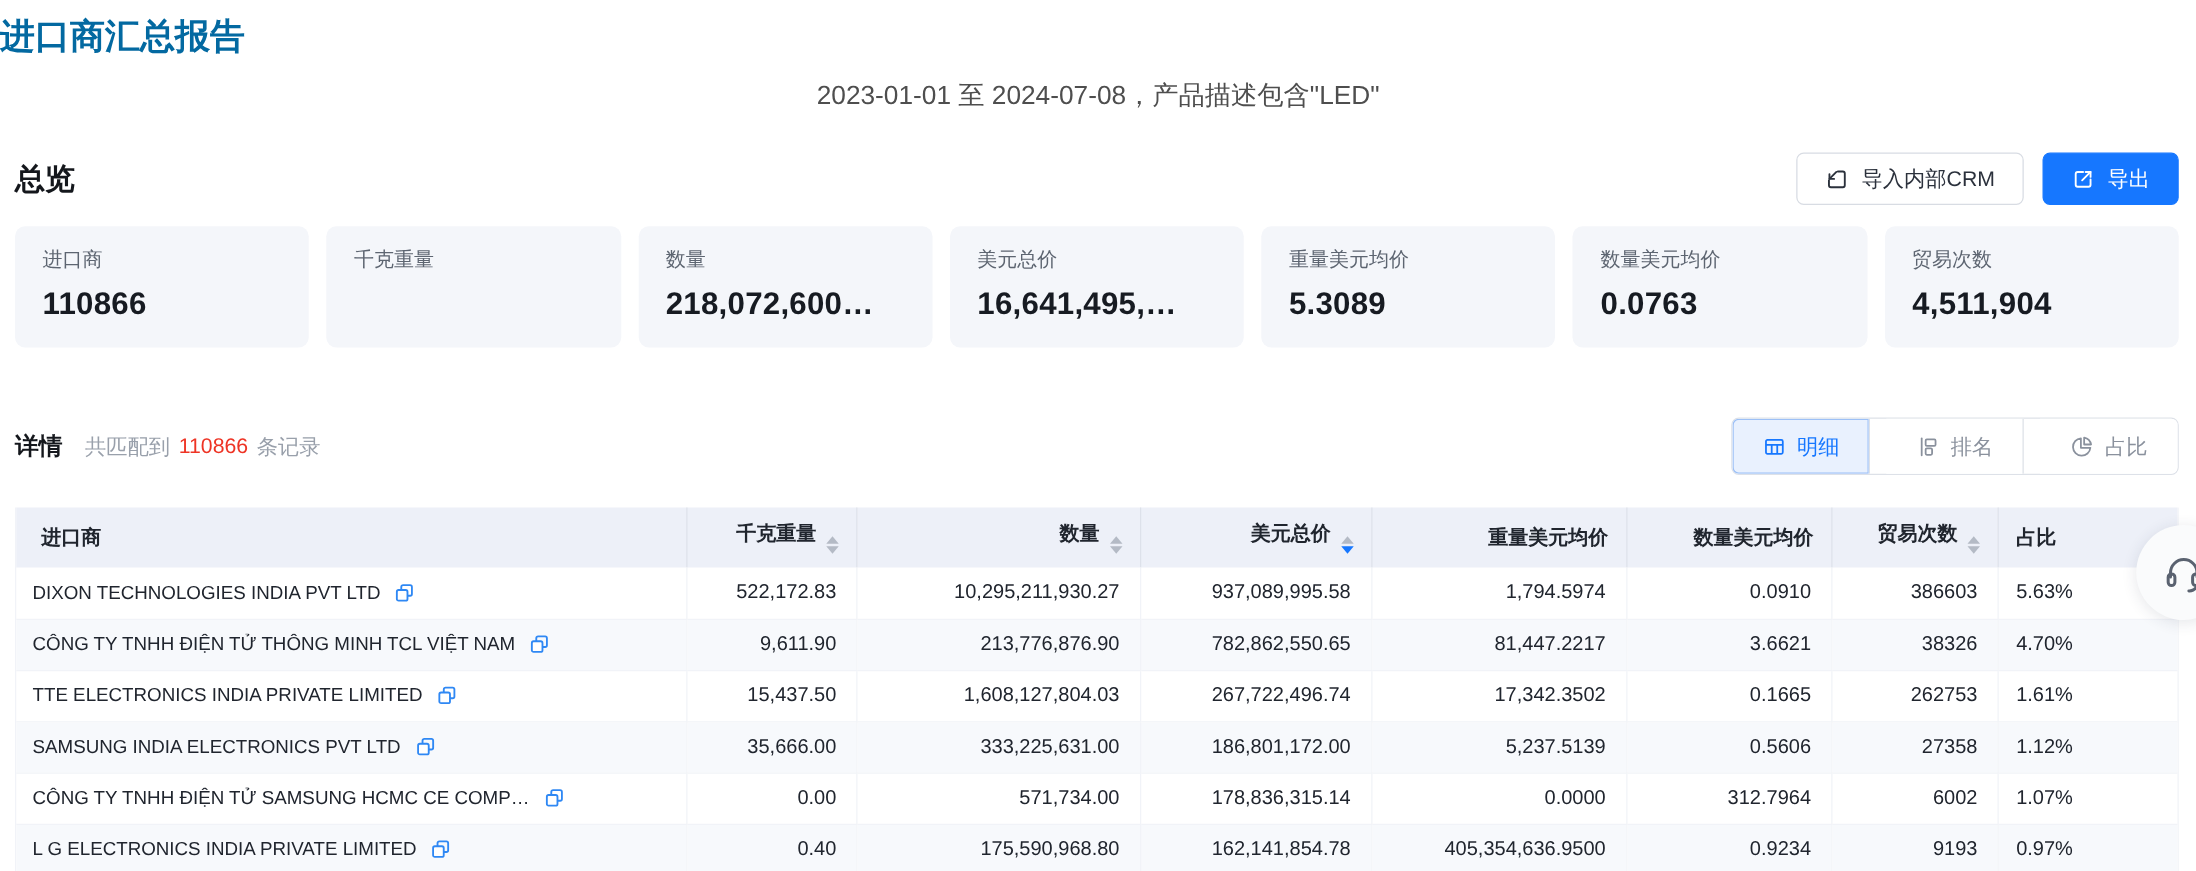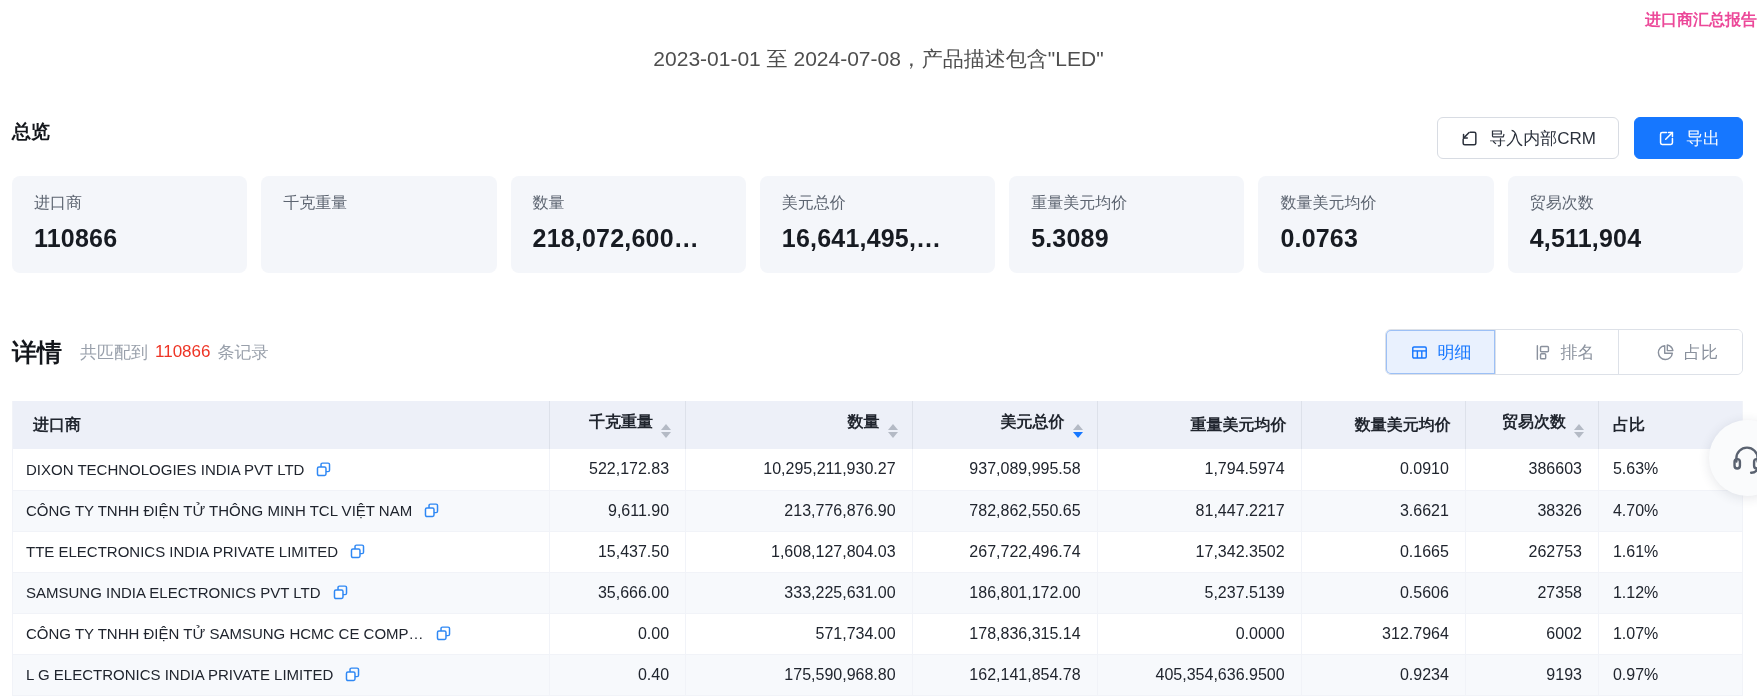--- a/index.html
+++ b/index.html
@@ -10,40 +10,40 @@
     --card-bg:#f4f6fa;
     --head-bg:#edf0f8;
     --line:#dde1ea;
     --faint:#f1f3f8;
   }
   *{box-sizing:border-box;margin:0;padding:0;}
   html,body{background:#fff;}
   body{font-family:"Liberation Sans","DejaVu Sans",sans-serif;color:var(--txt);}
   .page{position:relative;width:1757px;height:697px;overflow:hidden;background:#fff;}
 
-  .page-title{margin-top:10px;text-align:right;font-size:16px;font-weight:600;color:#ec4899;}
+  .page-title{margin-top:10px;text-align:left;font-size:28px;font-weight:600;color:#0369a1;}
   .page-subtitle{margin-top:14px;text-align:center;font-size:21px;font-weight:400;color:#4e4e4e;}
 
   .overview-bar{display:flex;align-items:center;justify-content:space-between;margin:32px 14px 0 12px;}
-  .section-title{font-size:19px;font-weight:700;color:#14171c;}
-  .actions{display:flex;gap:15px;margin-top:12px;}
+  .section-title{font-size:24px;font-weight:700;color:#14171c;}
+  .actions{display:flex;gap:15px;}
   .btn{height:42px;display:inline-flex;align-items:center;gap:10px;padding:0 22px;
        border:1px solid #d8dce3;border-radius:6px;background:#fff;font-size:17px;color:#2b313c;cursor:pointer;
        font-family:inherit;}
   .btn svg{flex-shrink:0;}
   .btn.primary{background:var(--blue);border-color:var(--blue);color:#fff;}
 
   .cards{display:flex;gap:14px;margin:17px 14px 0 12px;}
   .card{flex:1;background:var(--card-bg);border-radius:8px;padding:17px 22px 20px;min-width:0;}
   .card-label{font-size:16px;color:#5d6571;}
   .card-value{margin-top:10px;font-size:25px;font-weight:700;color:#171b22;letter-spacing:.2px;white-space:nowrap;overflow:hidden;}
 
   .details-bar{display:flex;align-items:center;justify-content:space-between;margin:56px 14px 0 12px;}
   .details-left{display:flex;align-items:center;}
-  .details-title{font-size:25px;font-weight:700;color:#14171c;}
+  .details-title{font-size:19px;font-weight:700;color:#14171c;}
   .match-text{margin-left:18px;font-size:17px;color:var(--gray);}
   .match-count{color:var(--red);margin:0 7px;font-size:17px;}
   .tabs{display:flex;border:1px solid #dde1e8;border-radius:6px;background:#fff;gap:13px;}
   .tab{width:110px;height:44px;display:flex;align-items:center;justify-content:center;gap:9px;
        font-size:17px;color:#8a919d;cursor:pointer;border-right:1px solid #dde1e8;background:#fff;}
   .tab:first-child{border-radius:5px 0 0 5px;}
   .tab:last-child{border-right:none;border-radius:0 5px 5px 0;}
   .tab.active{background:#e9f1fe;color:var(--blue);box-shadow:inset 0 0 0 1px #9cc0f6;}
 
   .table-wrap{margin:26px 14px 0 12px;border-left:1px solid var(--faint);border-right:1px solid var(--faint);}

